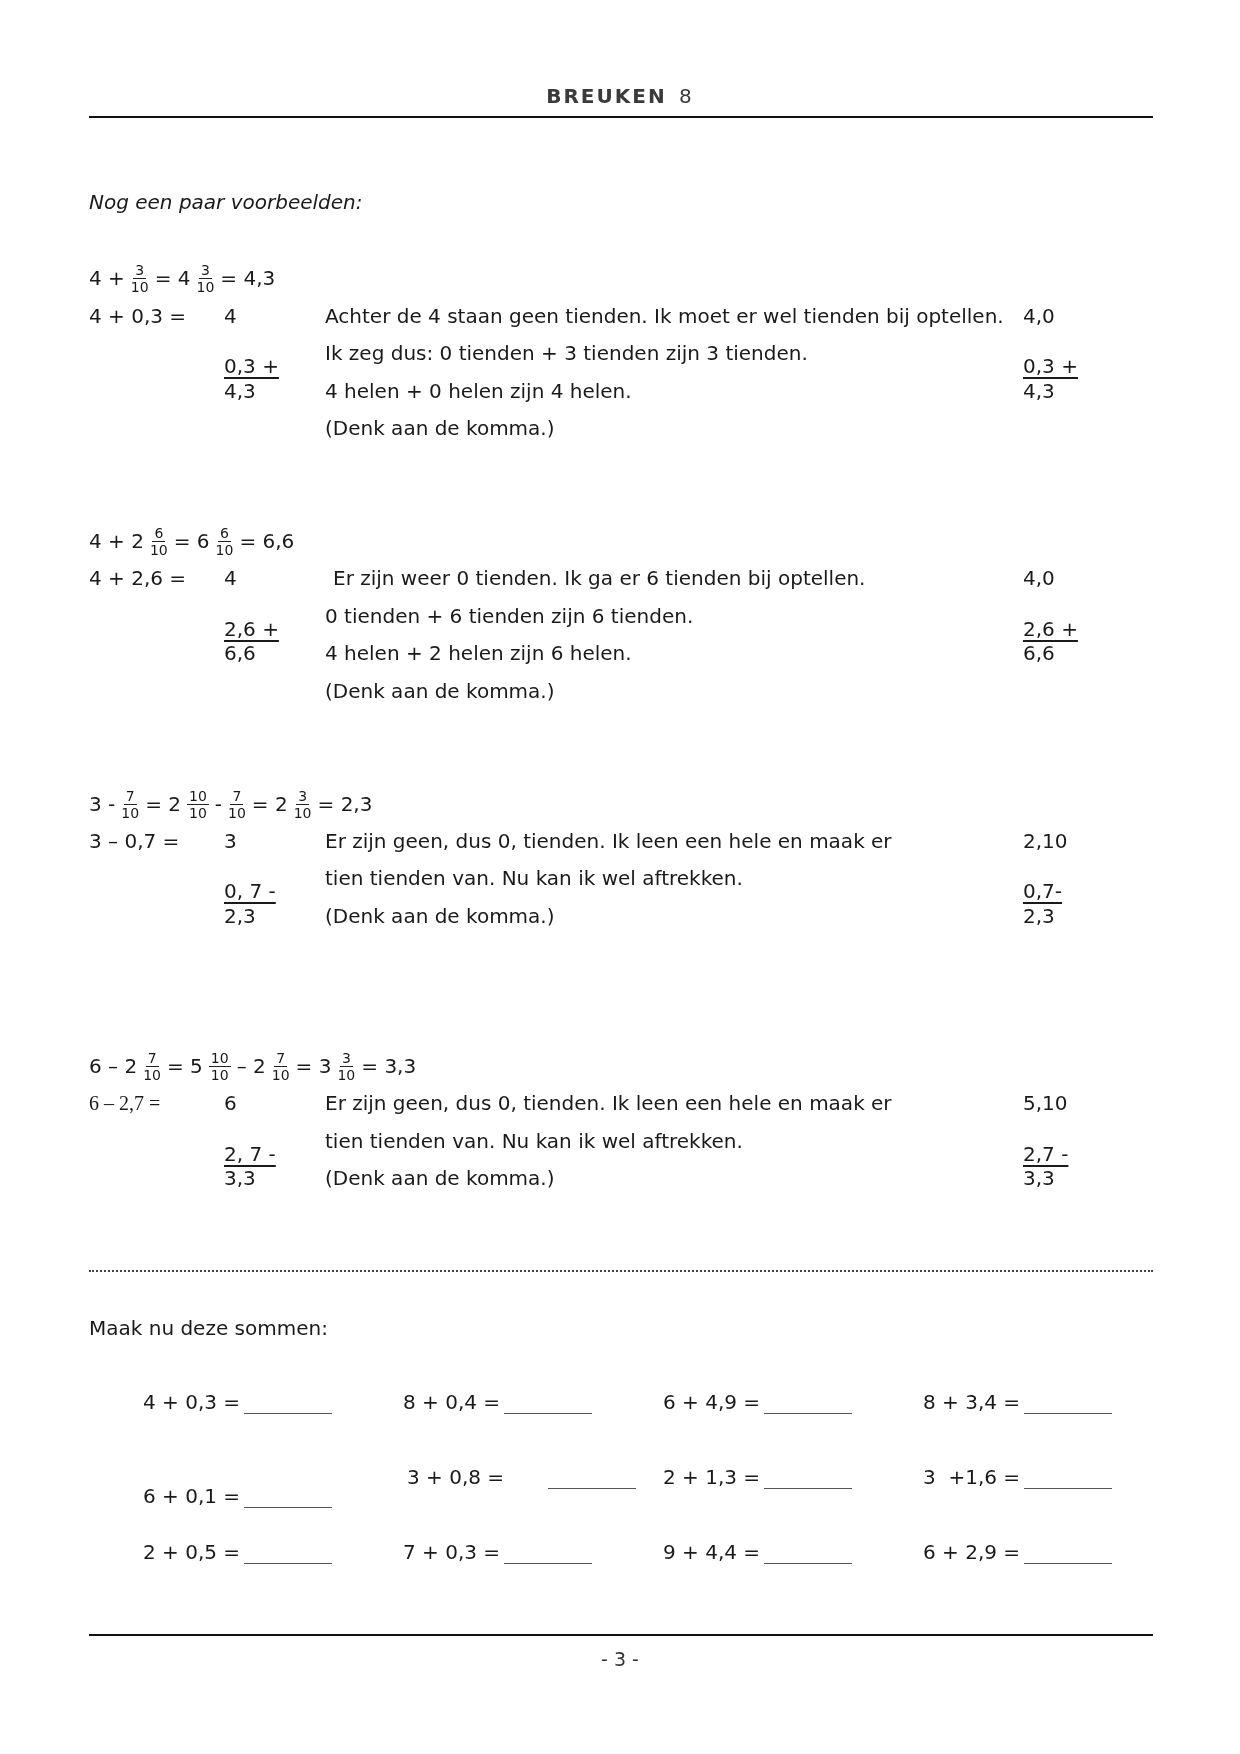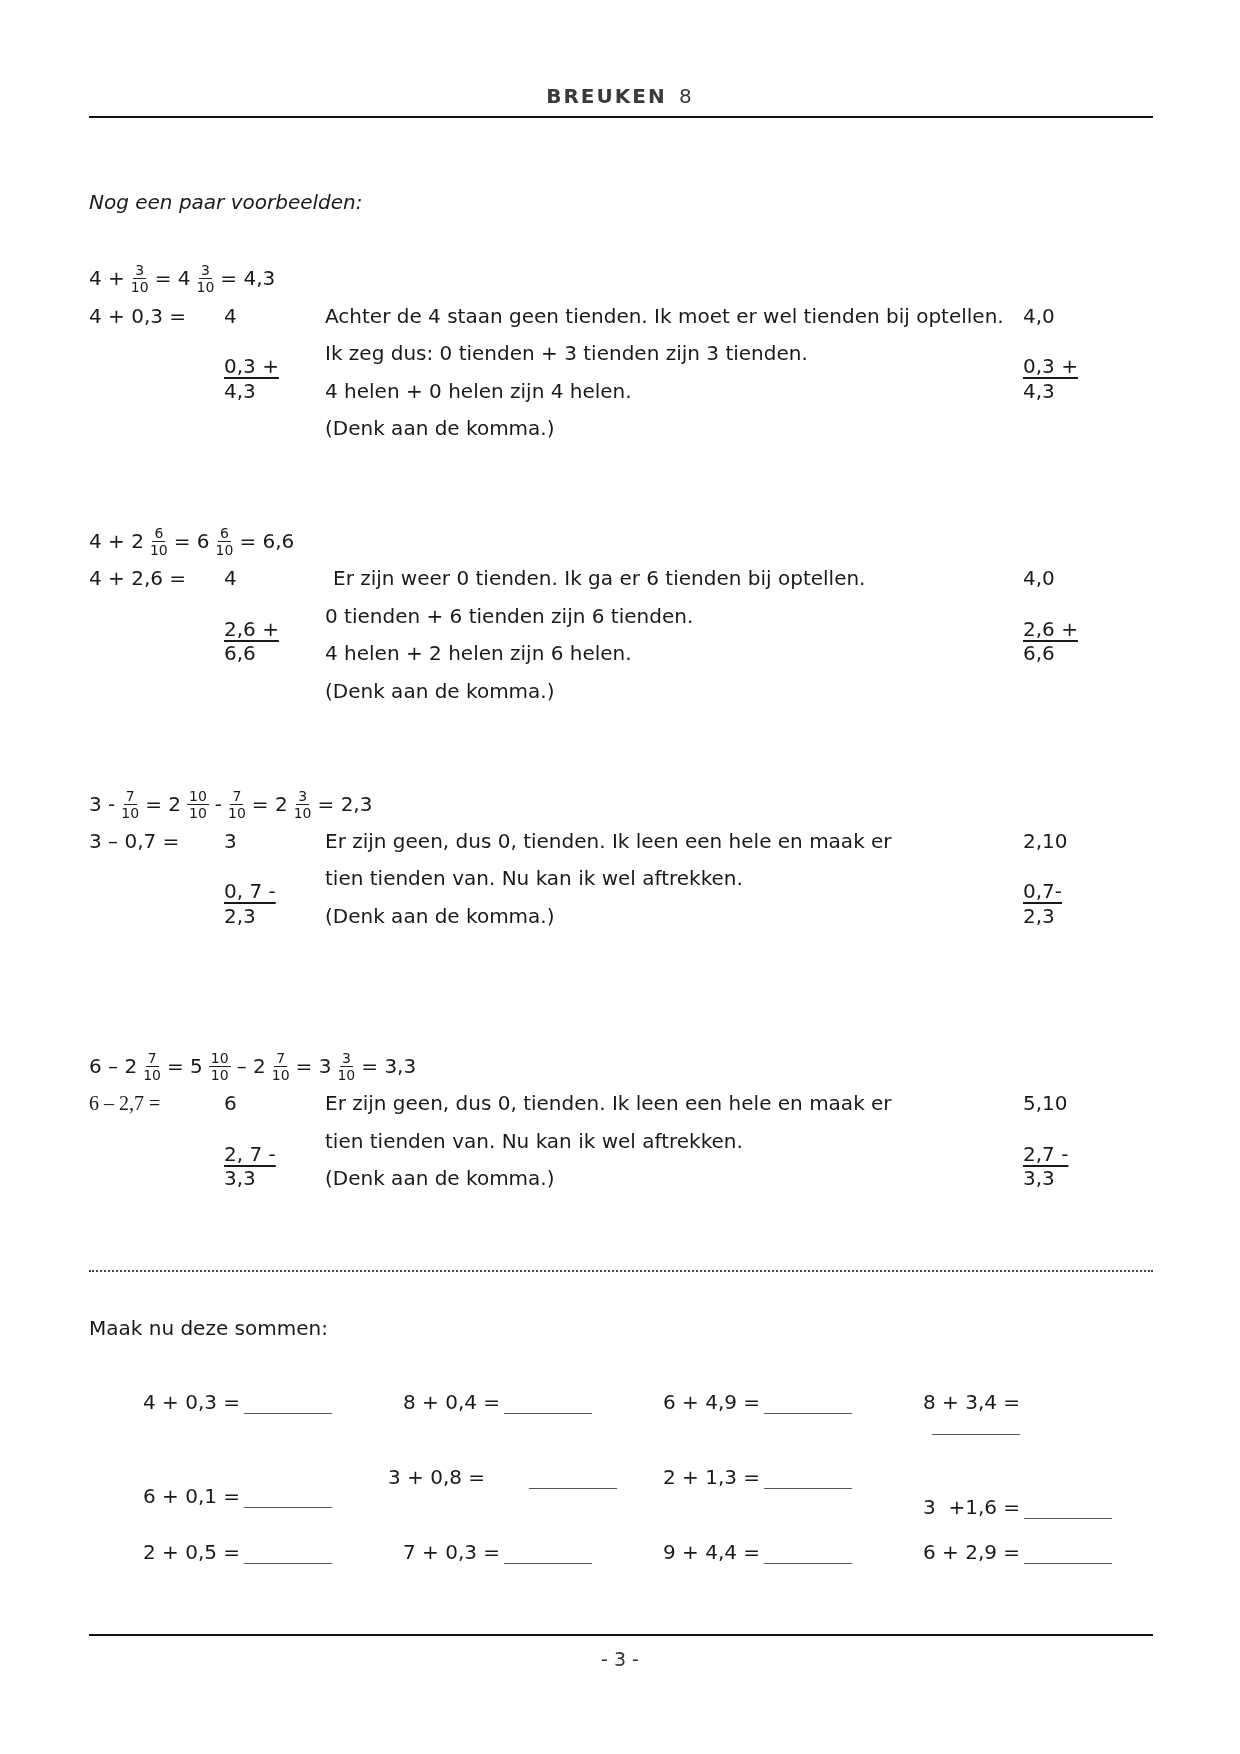--- a/index.html
+++ b/index.html
@@ -165,38 +165,38 @@
     <span class="blank"></span>
   </div>
 <div class="task" style="left:403px; top:1390px;">
     <span>8 + 0,4 =</span>
     <span class="blank"></span>
   </div>
 <div class="task" style="left:663px; top:1390px;">
     <span>6 + 4,9 =</span>
     <span class="blank"></span>
   </div>
-<div class="task" style="left:923px; top:1390px;flex-direction:column;">
+<div class="task" style="left:923px; top:1390px;">
     <span>8 + 3,4 =</span>
     <span class="blank"></span>
   </div>
 
 <div class="task" style="left:143px; top:1465px;margin-top:19px;">
     <span>6 + 0,1 =</span>
     <span class="blank"></span>
   </div>
-<div class="task" style="left:388px; top:1465px;gap:40px;">
+<div class="task" style="left:407px; top:1465px;gap:40px;">
     <span>3 + 0,8 =</span>
     <span class="blank"></span>
   </div>
 <div class="task" style="left:663px; top:1465px;">
     <span>2 + 1,3 =</span>
     <span class="blank"></span>
   </div>
-<div class="task" style="left:923px; top:1465px;margin-top:30px;">
+<div class="task" style="left:923px; top:1465px;">
     <span style="white-space:pre">3  +1,6 =</span>
     <span class="blank"></span>
   </div>
 
 <div class="task" style="left:143px; top:1540px;">
     <span>2 + 0,5 =</span>
     <span class="blank"></span>
   </div>
 <div class="task" style="left:403px; top:1540px;">
     <span>7 + 0,3 =</span>

